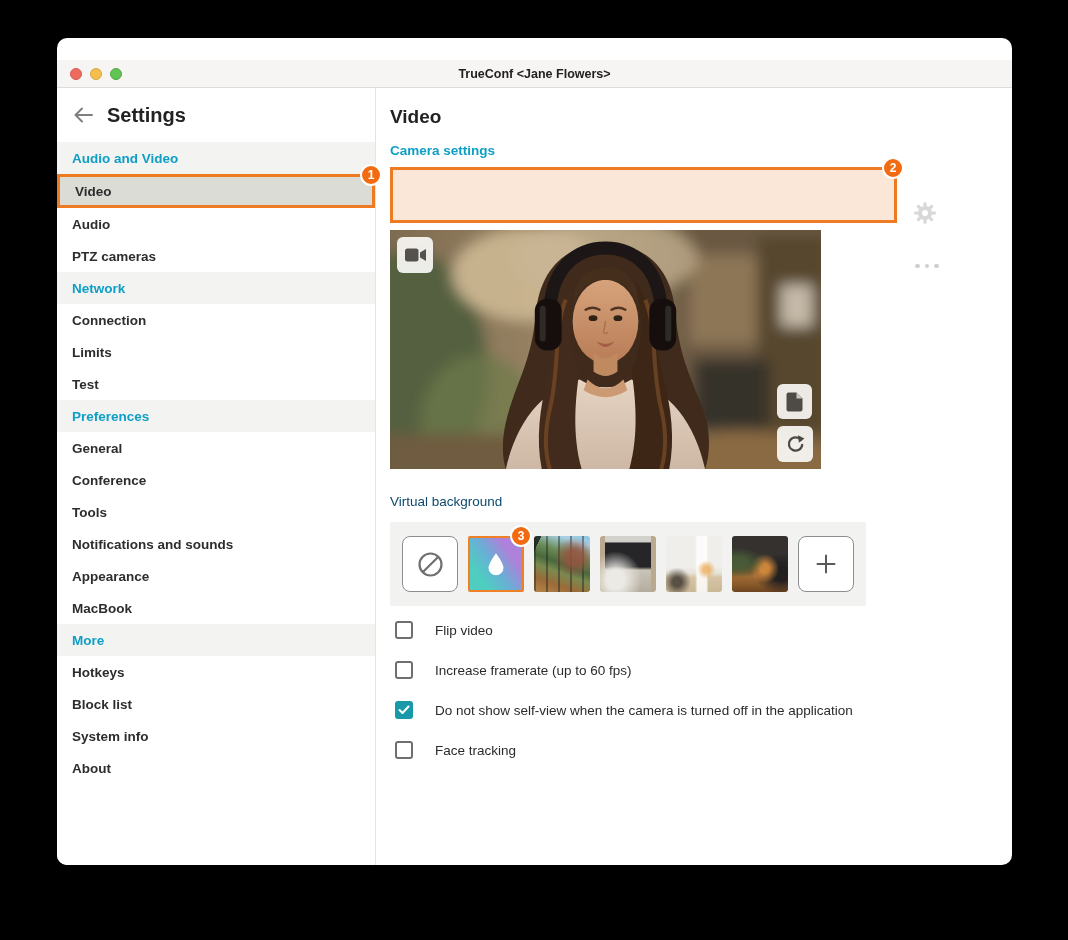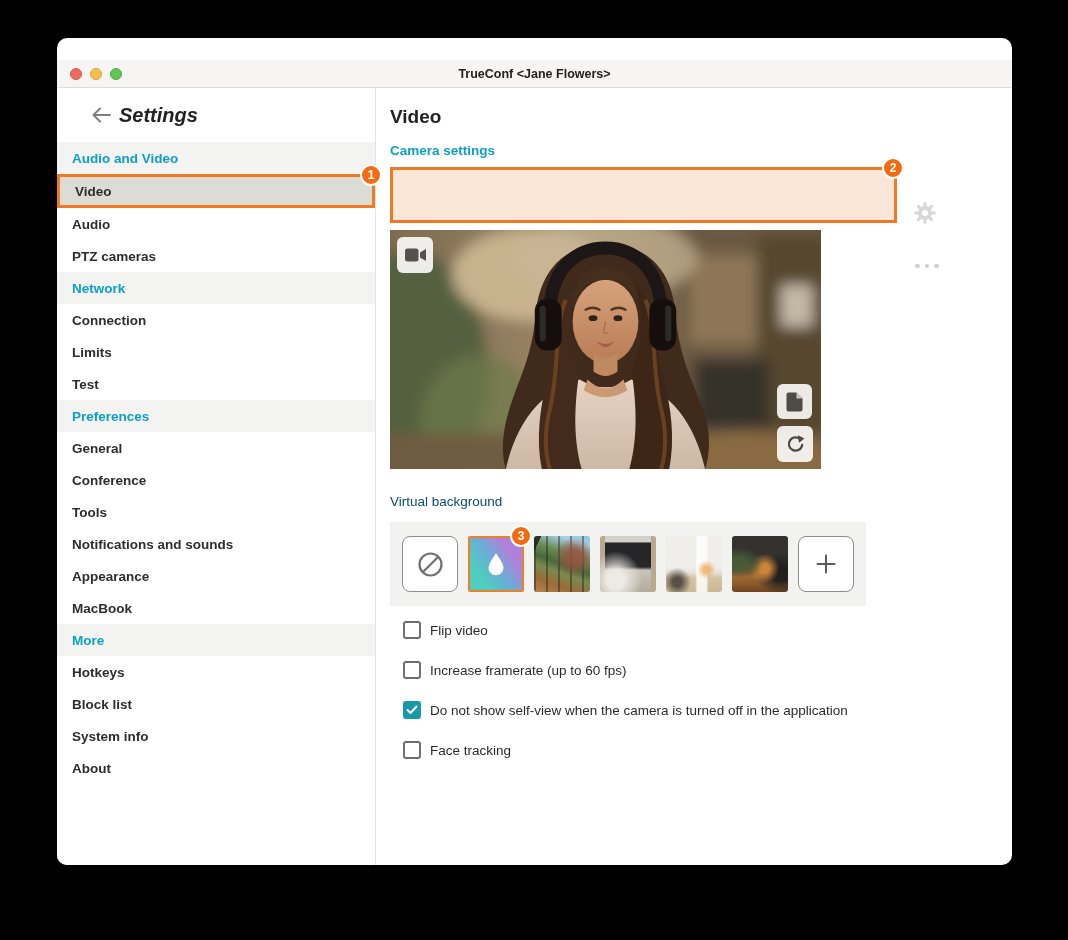--- a/index.html
+++ b/index.html
@@ -15,21 +15,21 @@
   .traffic { position:absolute; left:13px; top:0; height:28px; display:flex; align-items:center; gap:8px; }
   .tl { width:12px; height:12px; border-radius:50%; }
   .tl.red { background:#ed6a5f; border:1px solid #d65a4f; }
   .tl.yellow { background:#f5bf4f; border:1px solid #daa740; }
   .tl.green { background:#62c455; border:1px solid #4fa842; }
   .win-title { font-size:12.5px; font-weight:700; color:#222; }
 
   
   .body { flex:1; display:flex; min-height:0; }
   .sidebar { width:319px; flex:0 0 319px; border-right:1px solid #e4e4e2; background:#fff; }
-  .sb-head { height:54px; display:flex; align-items:center; gap:7px; padding-left:33px;font-style:italic; }
+  .sb-head { height:54px; display:flex; align-items:center; gap:13px; padding-left:15px; }
   .sb-title { font-size:20px; font-weight:700; color:#222; }
   .back-btn { width:22px; height:20px; display:flex; align-items:center; cursor:pointer; }
 
   .sb-row { height:32px; display:flex; align-items:center; padding:0 10px 0 15px;
             font-size:13.5px; font-weight:700; position:relative; }
   .sb-section { background:#f3f3f1; color:#0d9fc5; }
   .sb-item { color:#2d2d2d; cursor:pointer; }
   .sb-item.selected { background:#dcdcd6; border:3px solid #ee7b23; height:34px; }
 
   .marker { position:absolute; top:-13px; right:-10px; width:22px; height:22px; border-radius:50%;
@@ -84,21 +84,21 @@
       radial-gradient(ellipse at 20% 82%, rgba(68,60,53,.85) 0 7%, rgba(68,60,53,0) 22%),
       linear-gradient(90deg, rgba(255,255,255,0) 0 52%, rgba(255,255,255,.85) 56% 72%, rgba(255,255,255,0) 76%),
       linear-gradient(180deg,#f0eeea 0 55%,#e6e2da 66%,#d6c5a5 74%,#c9b795 100%); }
   .th-loft { background:
       radial-gradient(ellipse at 10% 48%, rgba(72,92,56,.95) 0 13%, rgba(72,92,56,0) 38%),
       radial-gradient(ellipse at 58% 58%, rgba(218,142,60,.9) 0 10%, rgba(218,142,60,0) 32%),
       radial-gradient(ellipse at 88% 68%, rgba(26,26,30,.92) 0 13%, rgba(26,26,30,0) 38%),
       linear-gradient(180deg,#34312e 0 48%,#6b4a26 56%,#a06a34 72%,#8a5a2a 86%,#6e4520 100%); }
 
   
-  .cb-row { display:flex; align-items:center; gap:9px; margin-left:13px; margin-top:22px; cursor:pointer; }
+  .cb-row { display:flex; align-items:center; gap:22px; margin-left:5px; margin-top:22px; cursor:pointer; }
   .cb-row.first { margin-top:15px; }
   .cb { width:18px; height:18px; border:2px solid #6f6f6f; border-radius:3px; background:#fff; flex:0 0 18px;
         display:flex; align-items:center; justify-content:center; }
   .cb.checked { background:#1898a8; border-color:#1898a8; }
   .cb-label { font-size:13.5px; color:#2b2b2b; }
 </style>
 </head>
 <body>
 
 <div class="stage">

